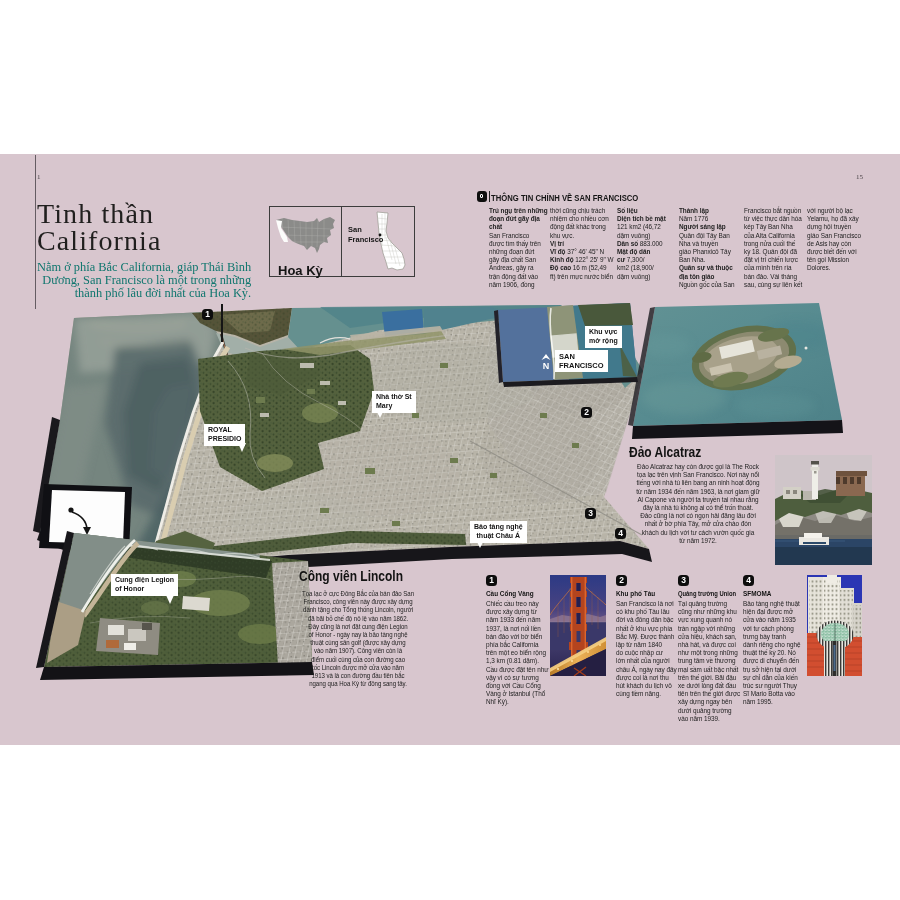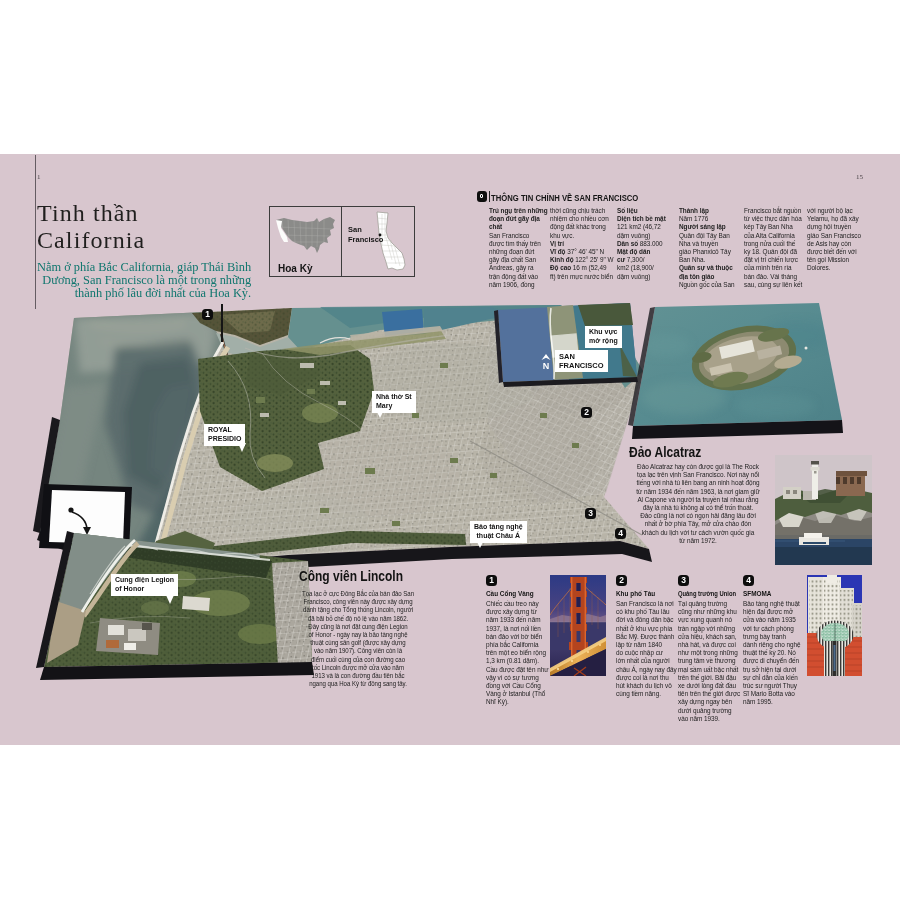--- a/index.html
+++ b/index.html
@@ -26,42 +26,42 @@
 <div id="page">
 
   <div class="abs" style="left:0;top:154px;width:900px;height:591px;background:#d8c6ce;"></div>
 
   <div class="abs" style="left:35px;top:155px;width:1px;height:154px;background:#655c62;"></div>
 
   <div class="abs serif" style="left:37px;top:173px;font-size:7px;color:#4a4347;">1</div>
 
   <div class="abs serif" style="left:856px;top:173px;font-size:7px;color:#4a4347;">15</div>
 
-  <div class="abs serif" style="left:37px;top:200px;font-size:24px;line-height:27.3px;color:#201f1e;letter-spacing:1.1px;">Tinh thần<br>California</div>
+  <div class="abs serif" style="left:37px;top:200px;font-size:28px;line-height:27.3px;color:#201f1e;letter-spacing:1.1px;">Tinh thần<br>California</div>
 
   <div class="abs serif" style="left:37px;top:261px;font-size:12.4px;line-height:12.8px;color:#0f766e;white-space:nowrap;text-align:right;">Nằm ở phía Bắc California, giáp Thái Bình<br>Dương, San Francisco là một trong những<br>thành phố lâu đời nhất của Hoa Kỳ.</div>
 
   <div class="abs" style="left:269px;top:206px;width:146px;height:71px;border:1px solid #3c3c3c;"></div>
 
   <div class="abs" style="left:341px;top:206px;width:1px;height:71px;background:#3c3c3c;"></div>
 
   <svg class="abs" style="left:274px;top:215px;" width="64" height="44" viewBox="0 0 64 44">
     <defs>
       <clipPath id="usaclip">
           <path d="M2,5 L10,3 18,5 26,6 33,7 40,6 43,3 45,7 50,4 56,2 61,5 59,9 60,13 56,15 57,20 53,23 54,28 50,27 46,30 45,34 43,38 41,33 37,31 33,35 30,31 27,30 22,28 18,26 14,22 10,16 6,10 Z"></path>
         </clipPath>
     </defs>
     <path d="M2,5 L10,3 18,5 26,6 33,7 40,6 43,3 45,7 50,4 56,2 61,5 59,9 60,13 56,15 57,20 53,23 54,28 50,27 46,30 45,34 43,38 41,33 37,31 33,35 30,31 27,30 22,28 18,26 14,22 10,16 6,10 Z" fill="#8b8b89"></path>
     <g clip-path="url(#usaclip)" stroke="#b5b5b3" stroke-width="0.4" opacity="0.85">
       <path d="M8,3 L9,20 M14,4 L15,24 M20,5 L21,28 M26,6 L27,30 M32,7 L32,33 M38,6 L38,32 M44,5 L43,32 M50,4 L50,28 M4,12 L58,14 M6,20 L56,21 M10,27 L50,27"></path>
     </g>
     <path d="M2,5 L8,6 7,13 13,22 14,27 10,27 7,22 4,13 2,5 Z" fill="#fcfcfb"></path>
   </svg>
 
-  <div class="abs sans" style="left:278px;top:263px;font-size:10px;font-weight:bold;color:#141414;">Hoa Kỳ</div>
+  <div class="abs sans" style="left:278px;top:263px;font-size:13px;font-weight:bold;color:#141414;">Hoa Kỳ</div>
 
   <svg class="abs" style="left:373px;top:211px;" width="37" height="63" viewBox="0 0 37 63">
     <path d="M4,1 L15,2 14,12 13,20 15,27 19,32 24,37 29,42 31,48 32,54 30,58 24,59 19,57 15,58 13,51 10,42 8,33 6,22 5,11 4,1 Z" fill="#ffffff" stroke="#98988f" stroke-width="0.7"></path>
     <g stroke="#c2c2ba" stroke-width="0.4" fill="none">
       <path d="M4,7 L14,8 M5,13 L13,13 M5,18 L13,18 M6,24 L15,24 M7,29 L19,30 M8,34 L23,35 M10,40 L27,40 M12,46 L30,46 M13,52 L31,52 M9,3 L9,35 M12,2 L12,28 M13,26 L19,49 M17,29 L23,53 M21,33 L27,55"></path>
     </g>
     <circle cx="7" cy="24" r="1.4" fill="#111"></circle>
   </svg>
 
   <div class="abs sans" style="left:348px;top:225px;font-size:7.5px;font-weight:bold;line-height:9.5px;color:#141414;">San<br>Francisco</div>

